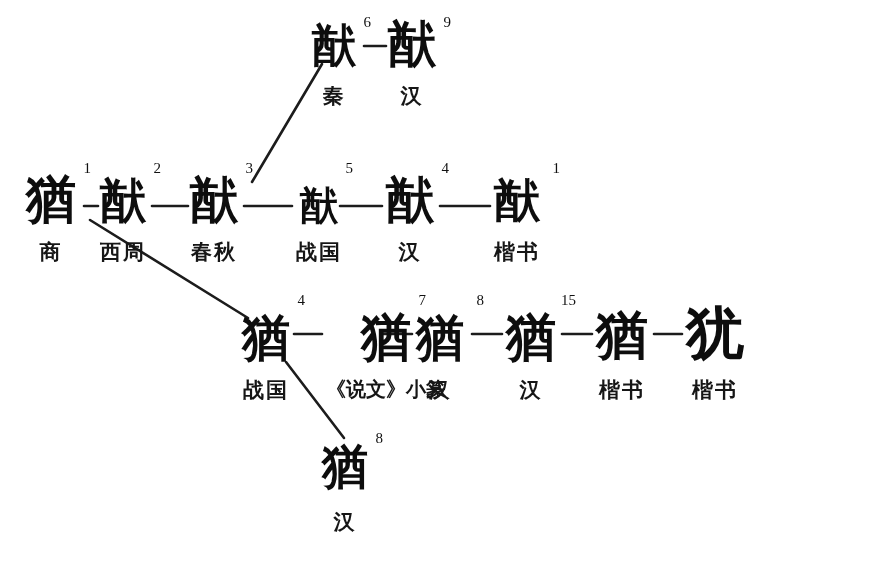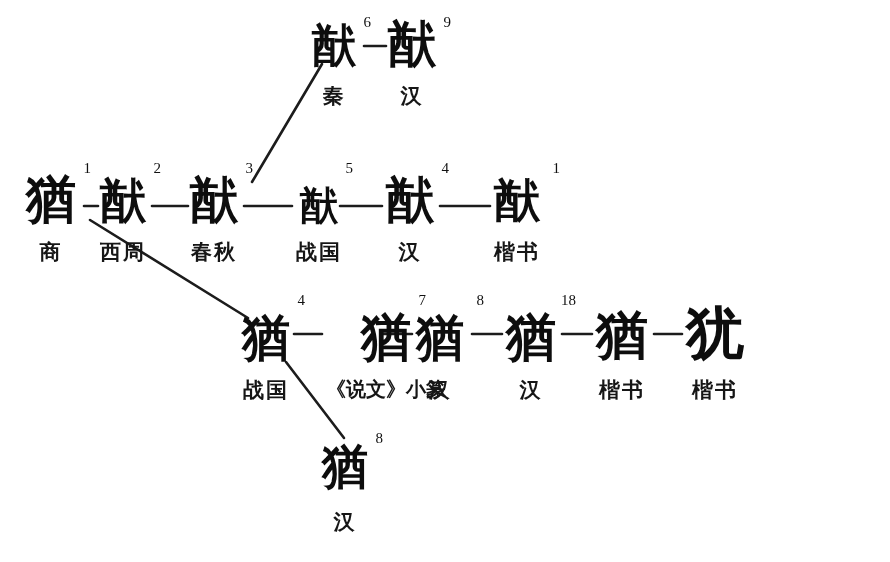--- a/index.html
+++ b/index.html
@@ -150,21 +150,21 @@
     <div class="glyphwrap">
       <span class="glyph ancient" style="font-size:48px">猶</span>
       <span class="num" style="right:-20px">8</span>
     </div>
     <div class="era">汉</div>
   </div>
 
   <div class="unit bot" style="left:506px;top:298px">
     <div class="glyphwrap">
       <span class="glyph ancient" style="font-size:50px">猶</span>
-      <span class="num" style="right:-20px">18</span>
+      <span class="num" style="right:-20px">15</span>
     </div>
     <div class="era">汉</div>
   </div>
 
   <div class="unit bot" style="left:596px;top:298px">
     <div class="glyphwrap">
       <span class="glyph kaishu" style="font-size:52px">猶</span>
       <span class="num"></span>
     </div>
     <div class="era">楷书</div>

